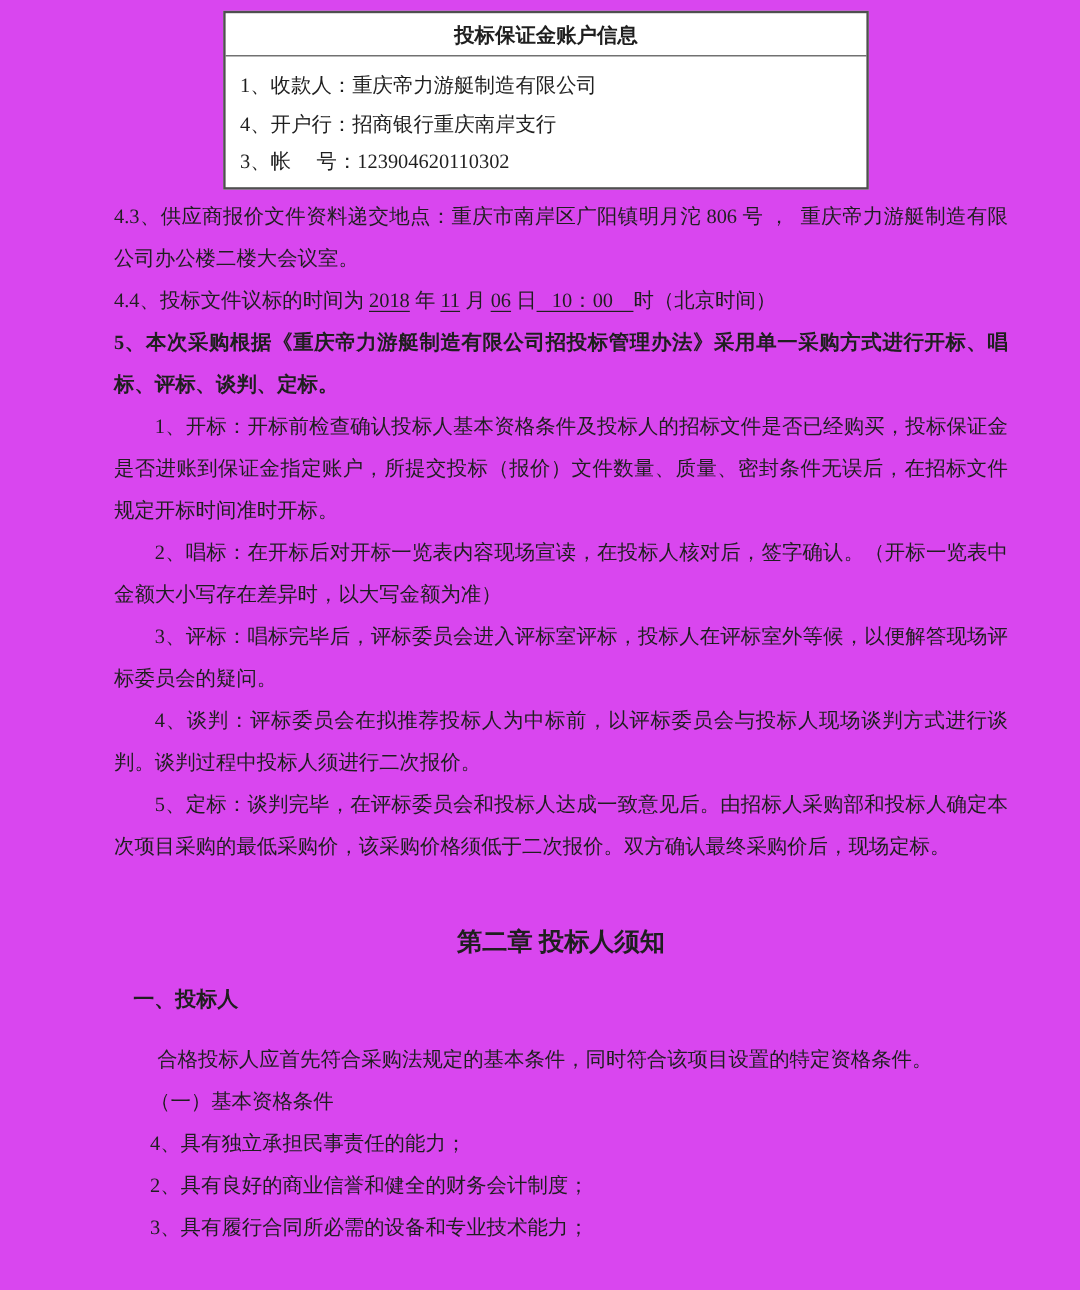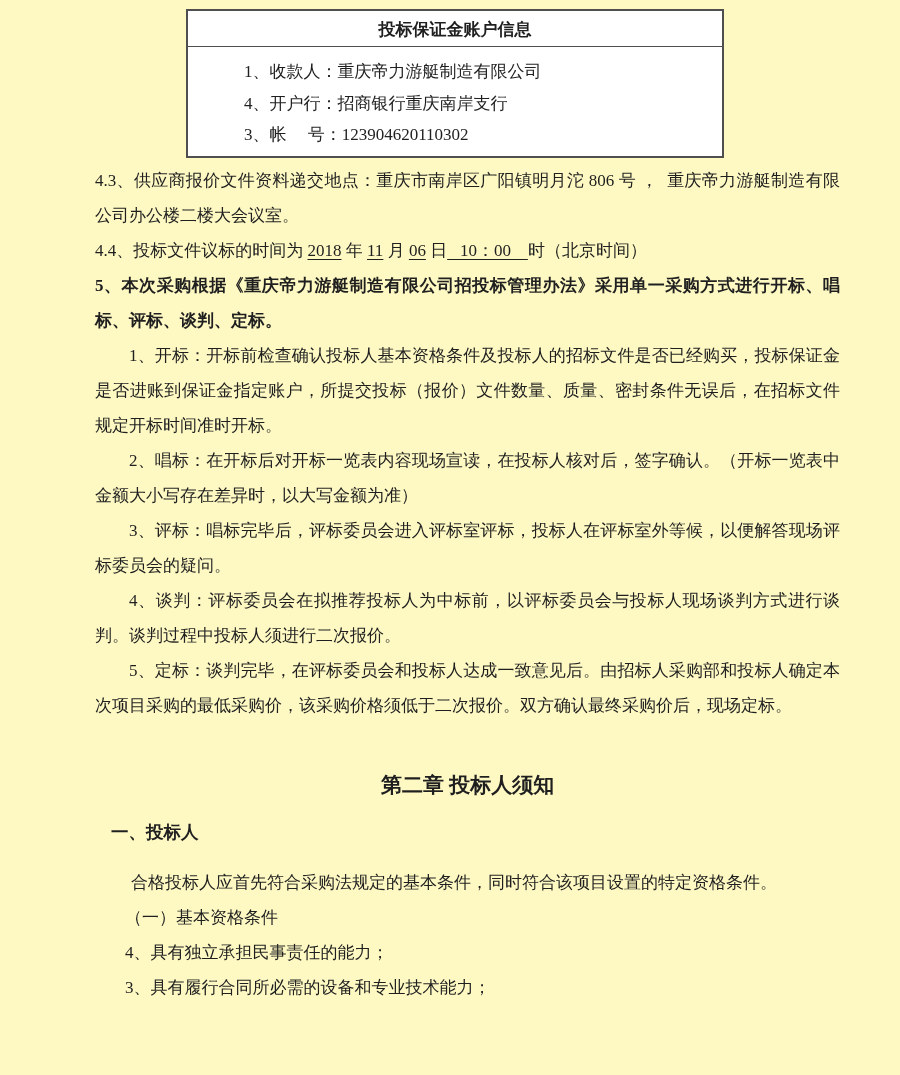--- a/index.html
+++ b/index.html
@@ -1,20 +1,20 @@
 <!DOCTYPE html>
 <html><head>
 <meta charset="utf-8">
 <style>
   html, body { margin: 0; padding: 0; background: #ffffff; }
   .page {
     position: relative;
     width: 900px;
     height: 1075px;
-    background: #fef9c3;
+    background: #d946ef;
     overflow: hidden;
     font-family: "Liberation Serif", "DejaVu Serif", serif;
     color: #1f1f1f;
     box-sizing: border-box;
   }
   
   .bond-table {
     margin: 9px 0 0 186px;
     width: 538px;
     border: 2px solid #4f4f4f;
@@ -22,21 +22,21 @@
     background: #ffffff;
   }
   .bond-header {
     text-align: center;
     font-weight: bold;
     font-size: 17px;
     line-height: 23px;
     padding: 7px 0 5px 0;
     border-bottom: 1px solid #4f4f4f;
   }
-  .bond-body { padding: 9px 12px 5px 12px; margin-left: 44px; }
+  .bond-body { padding: 9px 12px 5px 12px; }
   .bond-row {
     font-size: 17px;
     line-height: 31.5px;
     white-space: pre-wrap;
   }
   
   .main {
     margin: 5px 60px 0 95px;
     width: 745px;
     font-size: 17px;
@@ -86,17 +86,18 @@
     <p class="para indent">3、评标：唱标完毕后，评标委员会进入评标室评标，投标人在评标室外等候，以便解答现场评标委员会的疑问。</p>
     <p class="para indent">4、谈判：评标委员会在拟推荐投标人为中标前，以评标委员会与投标人现场谈判方式进行谈判。谈判过程中投标人须进行二次报价。</p>
     <p class="para indent">5、定标：谈判完毕，在评标委员会和投标人达成一致意见后。由招标人采购部和投标人确定本次项目采购的最低采购价，该采购价格须低于二次报价。双方确认最终采购价后，现场定标。</p>
 
     <h2 class="chapter-heading">第二章 投标人须知</h2>
 
     <p class="para s-title">一、投标人</p>
     <p class="para ind-line-2">合格投标人应首先符合采购法规定的基本条件，同时符合该项目设置的特定资格条件。</p>
     <p class="para ind-line">（一）基本资格条件</p>
     <p class="para ind-line">4、具有独立承担民事责任的能力；</p>
+    <p class="para ind-line">2、具有良好的商业信誉和健全的财务会计制度；</p>
     <p class="para ind-line">3、具有履行合同所必需的设备和专业技术能力；</p>
 
   </div>
 
 </div>
 
 </body></html>

